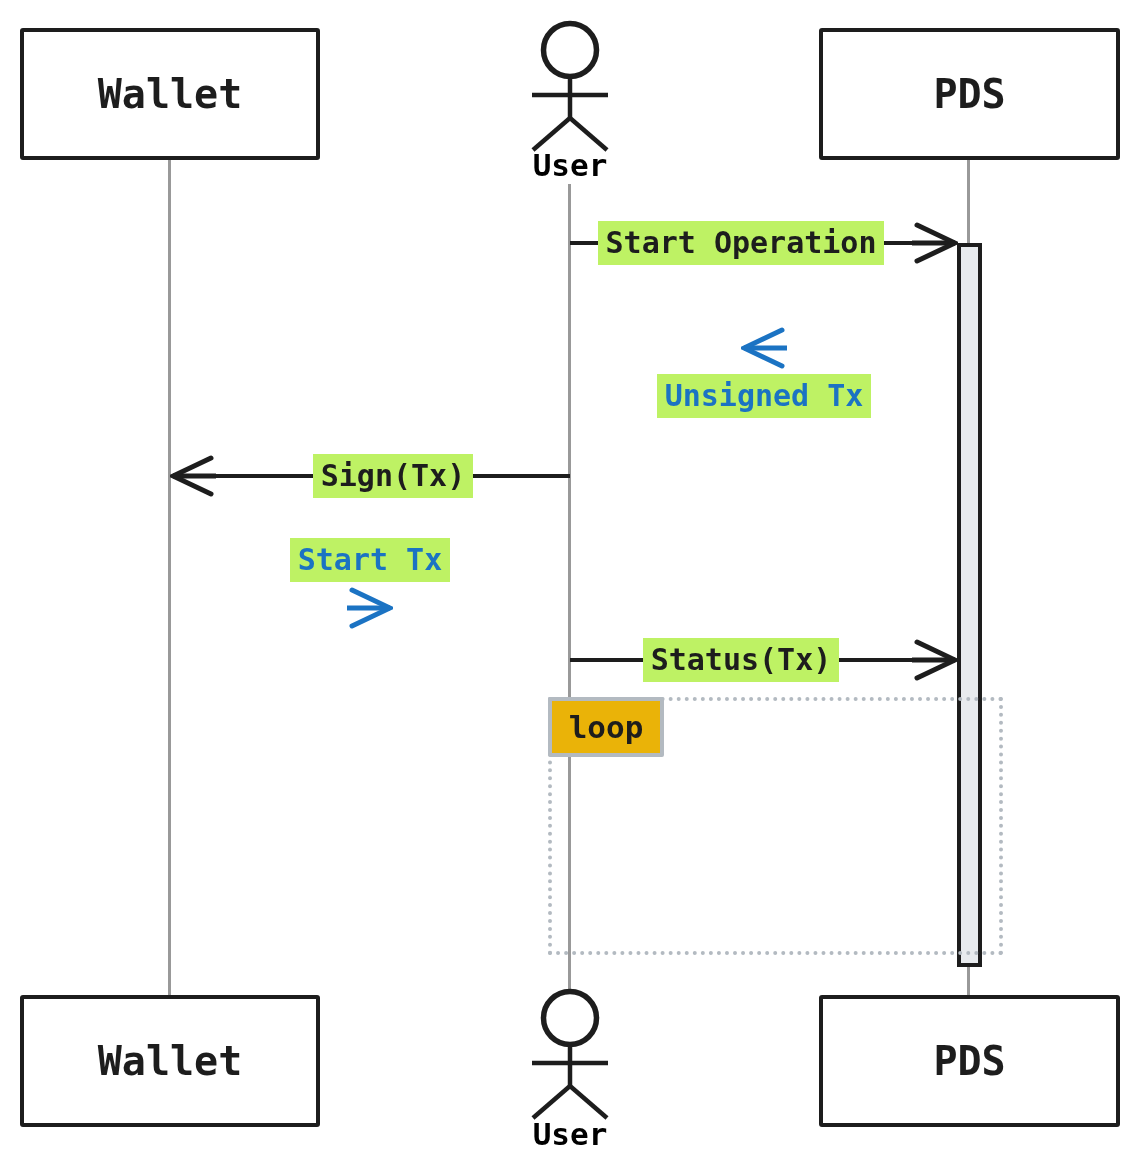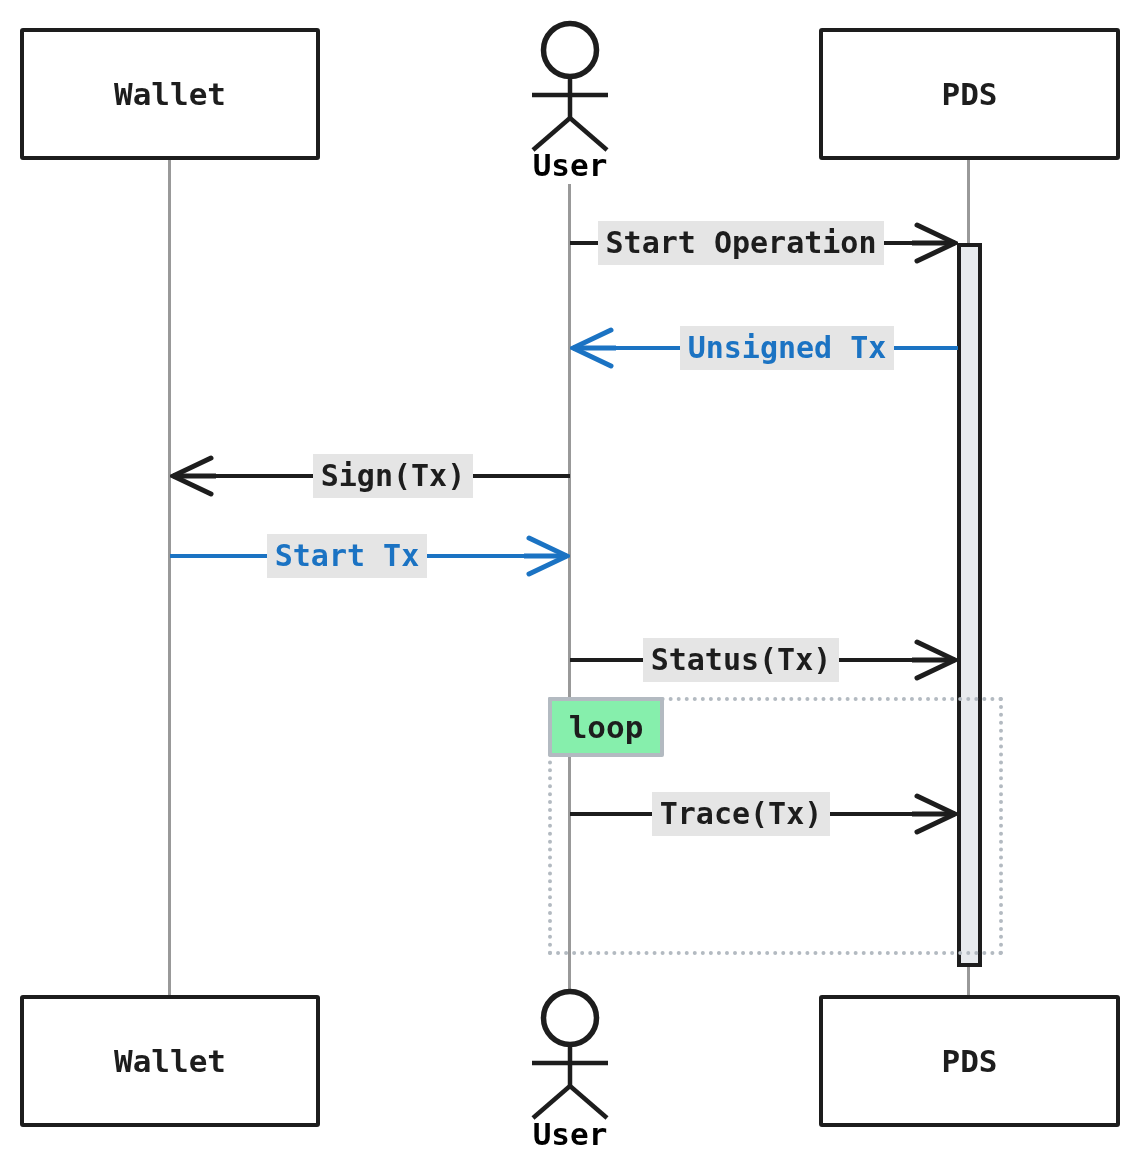--- a/index.html
+++ b/index.html
@@ -5,36 +5,36 @@
   html,body{margin:0;padding:0;background:#ffffff;}
   .canvas{
     position:relative;width:1140px;height:1171px;background:#ffffff;overflow:hidden;
     font-family:"DejaVu Sans Mono","Liberation Mono",monospace;font-weight:700;color:#1d1d1d;
   }
   
   .lifeline{position:absolute;width:3px;background:#999999;z-index:1;}
   
   .pbox{
     position:absolute;background:#ffffff;border:4px solid #1d1d1d;border-radius:3px;
-    display:flex;align-items:center;justify-content:center;font-size:31px;z-index:6;box-sizing:border-box;
+    display:flex;align-items:center;justify-content:center;font-size:40px;z-index:6;box-sizing:border-box;
   }
   
   .activation{position:absolute;background:#e8ebee;border:4px solid #1d1d1d;box-sizing:border-box;z-index:2;}
   
   .loop-frame{position:absolute;border:4px dotted #b3bac1;box-sizing:border-box;z-index:3;}
   .loop-title{
-    position:absolute;background:#86efac;border:4px solid #b3bac1;border-radius:2px;box-sizing:border-box;
+    position:absolute;background:#eab308;border:4px solid #b3bac1;border-radius:2px;box-sizing:border-box;
     display:flex;align-items:center;justify-content:center;font-size:31px;color:#1d1d1d;z-index:4;
   }
   
   .msg{position:absolute;display:flex;align-items:center;height:44px;z-index:5;}
   .msg .seg{flex:1 1 auto;height:0;border-top:4px solid #1d1d1d;}
-  .msg .lbl{background:#e5e5e5;padding:0 8px;font-size:30px;white-space:nowrap;line-height:44px;}
+  .msg .lbl{background:#bef264;padding:0 8px;font-size:30px;white-space:nowrap;line-height:44px;}
   .msg.black{color:#1d1d1d;}
-  .msg.blue{color:#1b73c3;}
+  .msg.blue{color:#1b73c3;flex-direction:column;}
   .msg.blue .seg{border-top-color:#1b73c3;}
   .msg svg{display:block;flex:0 0 auto;}
   
   .actor-svg{position:absolute;z-index:6;}
   .actor-label{
     position:absolute;width:120px;text-align:center;font-size:31px;color:#000000;z-index:6;line-height:32px;
   }
 </style>
 </head>
 <body>
@@ -95,29 +95,20 @@
   <div class="msg black" style="left:570px;top:638px;width:388px;">
     <div class="seg"></div>
     <div class="lbl">Status(Tx)</div>
     <div class="seg"></div>
     <svg width="46" height="44" viewBox="0 0 46 44">
       <line x1="0" y1="22" x2="43" y2="22" stroke="currentColor" stroke-width="5"></line>
       <path d="M5 4 L43 22 L5 40" fill="none" stroke="currentColor" stroke-width="5" stroke-linecap="round" stroke-linejoin="miter"></path>
     </svg>
   </div>
 
-  <div class="msg black" style="left:570px;top:792px;width:388px;">
-    <div class="seg"></div>
-    <div class="lbl">Trace(Tx)</div>
-    <div class="seg"></div>
-    <svg width="46" height="44" viewBox="0 0 46 44">
-      <line x1="0" y1="22" x2="43" y2="22" stroke="currentColor" stroke-width="5"></line>
-      <path d="M5 4 L43 22 L5 40" fill="none" stroke="currentColor" stroke-width="5" stroke-linecap="round" stroke-linejoin="miter"></path>
-    </svg>
-  </div>
 
 
   <div class="pbox" style="left:20px;top:28px;width:300px;height:132px;">
     <span>Wallet</span>
   </div>
   <div class="pbox" style="left:819px;top:28px;width:301px;height:132px;">
     <span>PDS</span>
   </div>
 
   <div class="pbox" style="left:20px;top:995px;width:300px;height:132px;">

